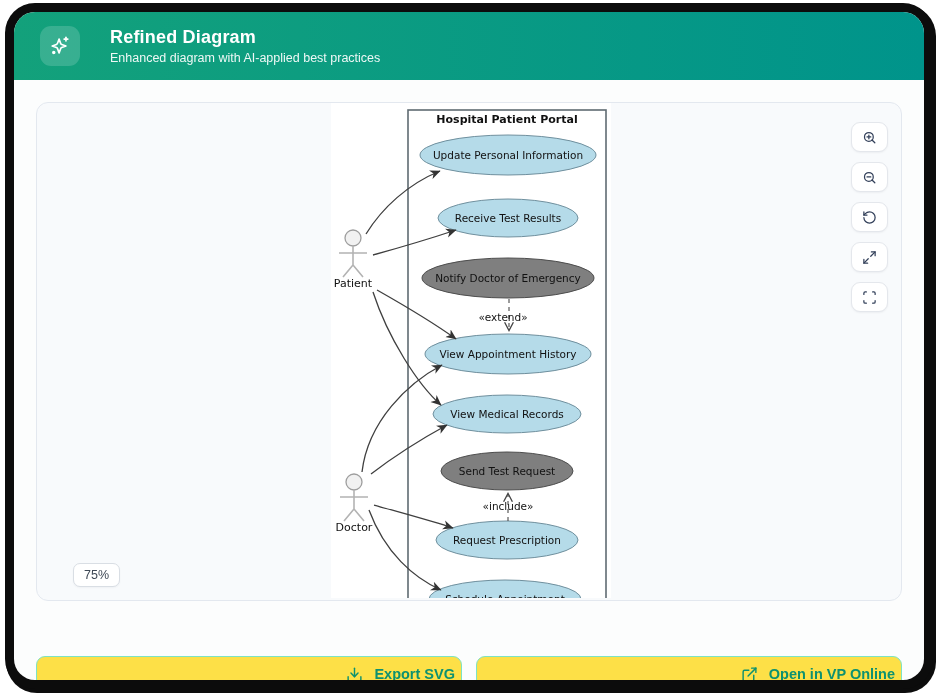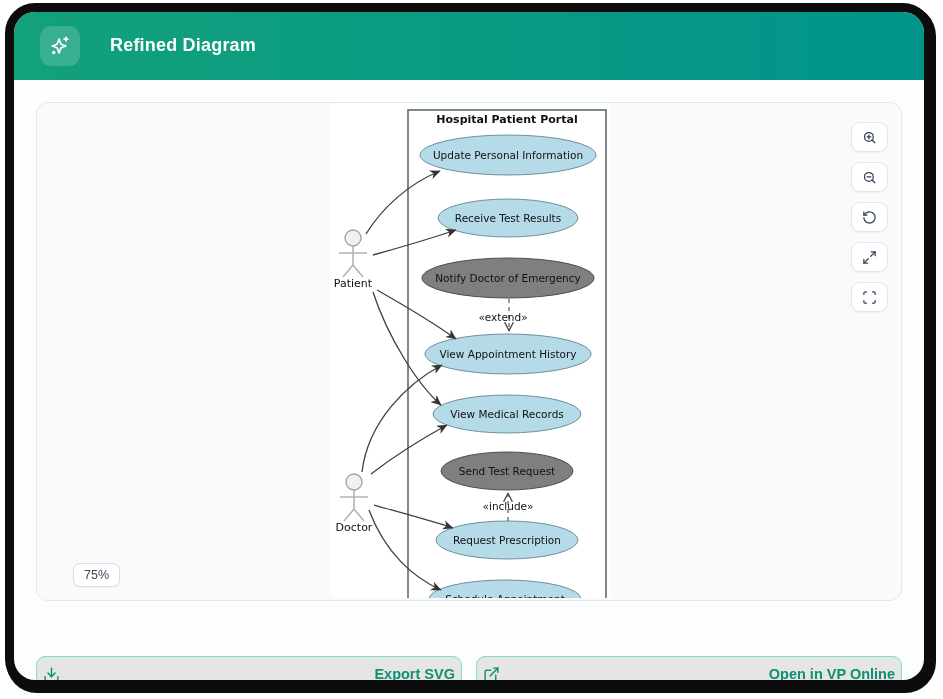--- a/index.html
+++ b/index.html
@@ -17,21 +17,21 @@
   .canvas{position:relative;height:497px;flex:0 0 auto;background:#f8fafc;border:1px solid #e3e8ef;border-radius:12px;overflow:hidden;}
   .diagram-holder{position:absolute;left:294px;top:0;width:280px;height:495px;}
 
   .controls{position:absolute;top:19px;right:13px;display:flex;flex-direction:column;gap:10px;}
   .ctrl-btn{width:37px;height:30px;background:#fff;border:1px solid #e4e7ec;border-radius:9px;display:flex;align-items:center;justify-content:center;color:#33405a;box-shadow:0 1px 2px rgba(16,24,40,0.05);cursor:pointer;padding:0;}
   .ctrl-btn svg{width:15px;height:15px;}
 
   .zoom-badge{position:absolute;left:36px;bottom:13px;background:#fff;border:1px solid #d9dee4;border-radius:7px;padding:4px 10px;font-size:12.5px;color:#3f4956;box-shadow:0 1px 2px rgba(16,24,40,0.04);}
 
   .actions{display:flex;gap:14px;margin-top:21px;}
-  .action-btn{flex:1;height:36px;background:#e5e5e5;border:1px solid #7de3c3;border-radius:9px;display:flex;align-items:center;justify-content:space-between;gap:11px;color:#0d9170;font-size:14.5px;font-weight:bold;cursor:pointer;font-family:"Liberation Sans",sans-serif;}
+  .action-btn{flex:1;height:36px;background:#fde047;border:1px solid #7de3c3;border-radius:9px;display:flex;align-items:center;justify-content:flex-end;gap:11px;color:#0d9170;font-size:14.5px;font-weight:bold;cursor:pointer;font-family:"Liberation Sans",sans-serif;}
   .action-btn svg{width:17px;height:17px;}
 
   .icon-stroke{fill:none;stroke:currentColor;stroke-width:2;stroke-linecap:round;stroke-linejoin:round;}
 
   
   .uc-blue{fill:#b5dbe9;stroke:#6f8f9d;stroke-width:1;}
   .uc-dark{fill:#7f7f7f;stroke:#4d4d4d;stroke-width:1;}
   .uc-label{font-size:10.5px;fill:#111;text-anchor:middle;font-family:"DejaVu Sans",sans-serif;}
   .sys-rect{fill:none;stroke:#5f6b72;stroke-width:1.6;}
   .sys-title{font-size:11px;font-weight:bold;text-anchor:middle;fill:#111;font-family:"DejaVu Sans",sans-serif;}
@@ -52,20 +52,21 @@
       <div class="header-icon">
         <svg viewBox="0 0 24 24" width="22" height="22" class="icon-stroke" style="stroke-width:1.8">
           <path d="M11 4.5l1.7 4.6a2 2 0 0 0 1.2 1.2l4.6 1.7-4.6 1.7a2 2 0 0 0-1.2 1.2L11 19.5l-1.7-4.6a2 2 0 0 0-1.2-1.2L3.5 12l4.6-1.7a2 2 0 0 0 1.2-1.2z"></path>
           <path d="M18.5 2.5v4"></path>
             <path d="M16.5 4.5h4"></path>
           <circle cx="5.2" cy="19" r="1"></circle>
         </svg>
       </div>
       <div class="header-text">
         <div class="header-title">Refined Diagram</div>
+        <div class="header-sub">Enhanced diagram with AI-applied best practices</div>
       </div>
     </div>
 
     <div class="main">
       <div class="canvas">
         <div class="diagram-holder">
           <svg id="uml-svg" width="280" height="495" viewBox="331 110 280 495" xmlns="http://www.w3.org/2000/svg">
             <defs>
               <marker id="arrowSolid" viewBox="0 0 10 10" refX="8.5" refY="5" markerWidth="9" markerHeight="9" orient="auto">
                 <path d="M0,1 L9,5 L0,9 L2.6,5 z" fill="#333"></path>

